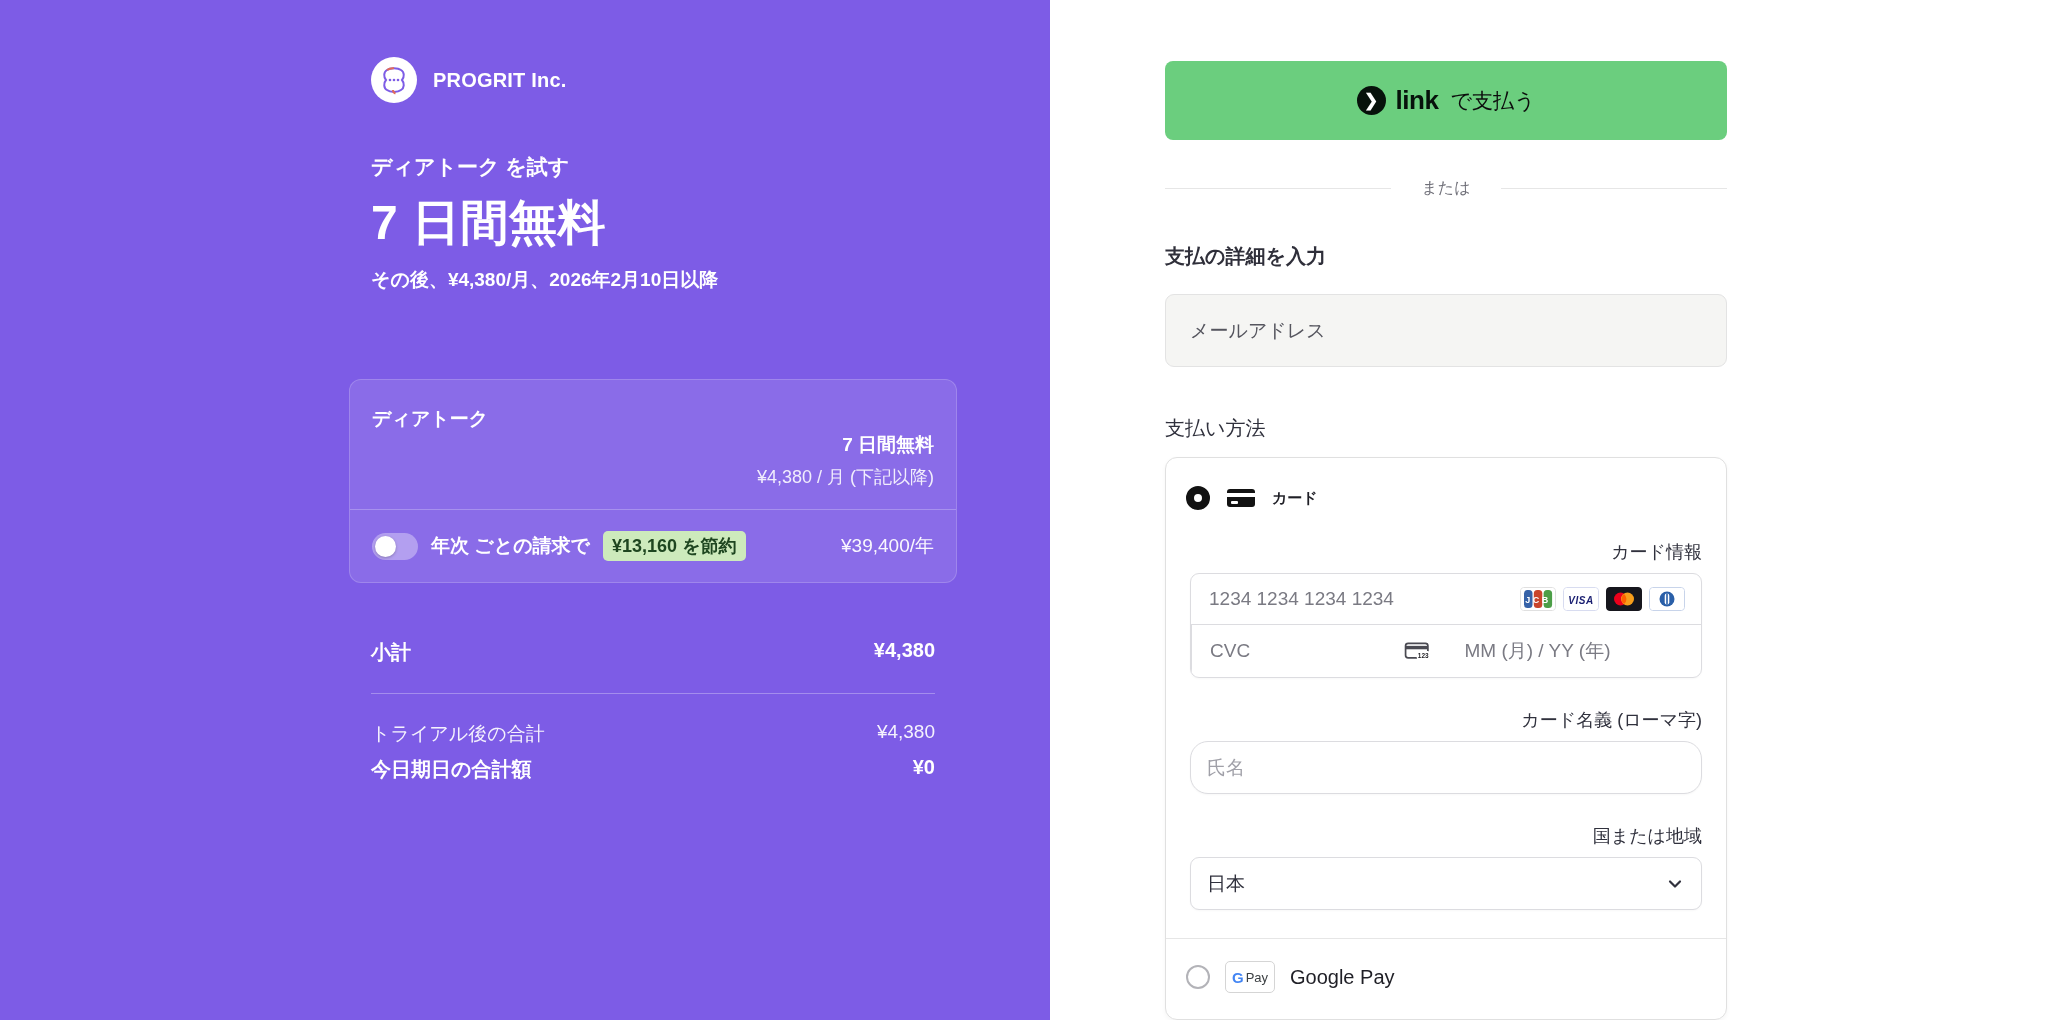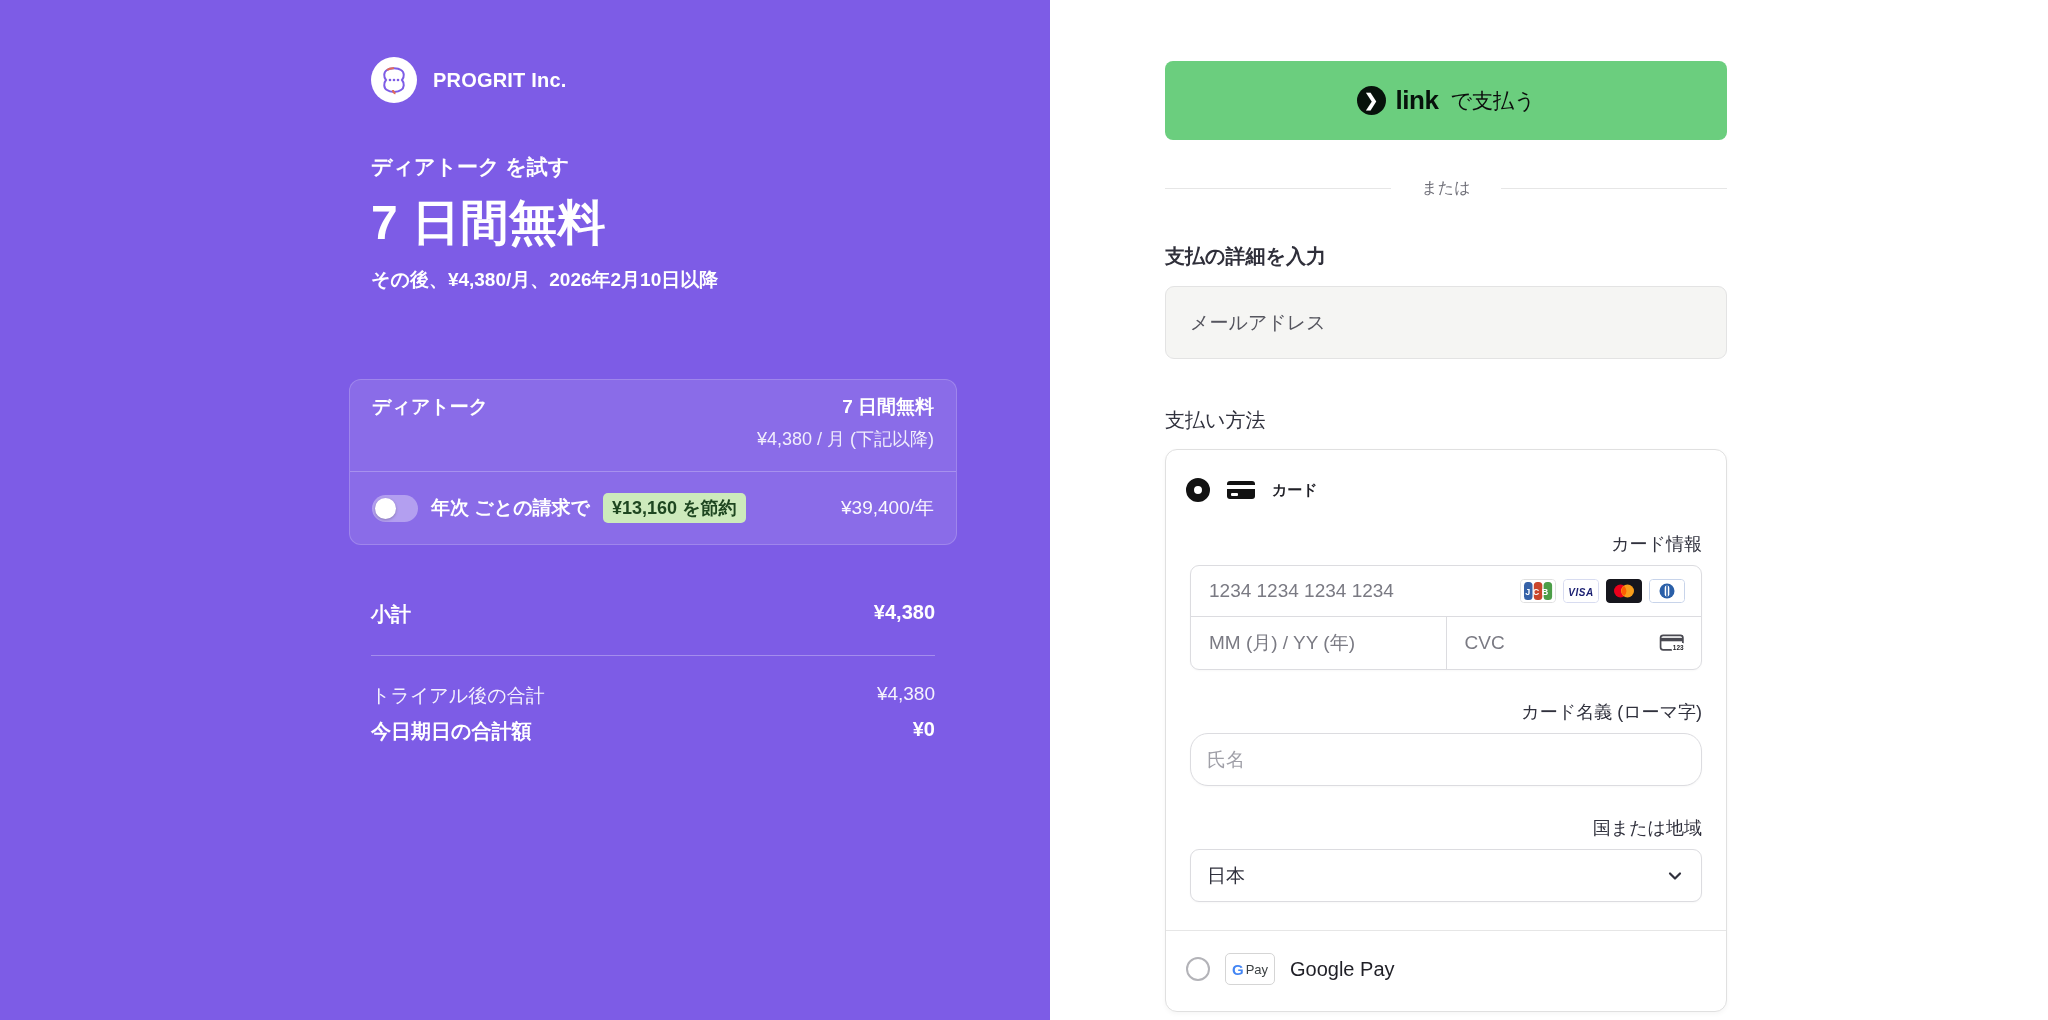--- a/index.html
+++ b/index.html
@@ -13,21 +13,21 @@
   .logo-circle{width:46px;height:46px;border-radius:50%;background:#fff;
                display:flex;align-items:center;justify-content:center;flex-shrink:0;}
   .brand-name{font-size:20px;font-weight:700;letter-spacing:.2px;}
 
   .trial-label{margin-top:50px;padding:0 22px;font-size:21px;font-weight:700;}
   .headline{margin-top:10px;padding:0 22px;font-size:48px;font-weight:700;letter-spacing:.5px;}
   .subtext{margin-top:12px;padding:0 22px;font-size:19px;font-weight:700;}
 
   .product-box{margin:86px 0 0 0;background:rgba(255,255,255,0.10);
                border:1px solid rgba(255,255,255,0.18);border-radius:12px;}
-  .pb-row1{display:flex;justify-content:space-between;padding:14px 22px 20px 22px;}
+  .pb-row1{display:flex;justify-content:space-between;padding:26px 22px 20px 22px;flex-direction:column;}
   .pb-name{font-size:19px;font-weight:700;}
   .pb-right{text-align:right;}
   .pb-trial{font-size:19px;font-weight:700;}
   .pb-price{font-size:18px;margin-top:7px;color:rgba(255,255,255,0.88);}
   .pb-divider{height:1px;background:rgba(255,255,255,0.25);}
   .pb-row2{display:flex;align-items:center;gap:13px;padding:21px 22px;}
   .toggle{width:46px;height:27px;border-radius:14px;background:rgba(255,255,255,0.35);
           position:relative;flex-shrink:0;cursor:pointer;}
   .toggle-knob{position:absolute;left:3px;top:3px;width:21px;height:21px;border-radius:50%;
                background:#fff;box-shadow:0 1px 3px rgba(0,0,0,0.25);}
@@ -55,21 +55,21 @@
              font-weight:700;padding-bottom:1px;box-sizing:border-box;}
   .link-word{font-size:26px;font-weight:800;color:#07120b;letter-spacing:-0.5px;}
   .link-pay{font-size:21px;font-weight:500;color:#0c0c0c;margin-left:2px;}
 
   .or-row{margin-top:38px;display:flex;align-items:center;gap:30px;}
   .or-line{flex:1;height:1px;background:#e6e6e6;}
   .or-text{font-size:16px;color:#6f6f78;}
 
   .details-heading{margin-top:44px;font-size:20px;font-weight:700;color:#2f2f3a;}
 
-  .email-input{margin-top:16px;width:100%;height:73px;box-sizing:border-box;border-radius:9px;
+  .email-input{margin-top:24px;width:100%;height:73px;box-sizing:border-box;border-radius:9px;
                background:#f5f5f3;border:1px solid #e3e3e3;padding:0 24px;font-size:19px;
                color:#55555e;font-family:inherit;}
   .email-input::placeholder{color:#55555e;opacity:1;}
 
   .pm-heading{margin-top:48px;font-size:20px;font-weight:500;color:#30313d;}
 
   .pm-container{margin-top:15px;border:1px solid #e0e0e0;border-radius:12px;background:#fff;
                 box-shadow:0 2px 5px rgba(0,0,0,0.04);}
   .pm-card-header{display:flex;align-items:center;gap:15px;padding:28px 20px 0 20px;cursor:pointer;}
   .radio{width:24px;height:24px;border-radius:50%;box-sizing:border-box;flex-shrink:0;cursor:pointer;}
@@ -233,32 +233,32 @@
                 </svg>
                 <svg class="brand-badge" viewBox="0 0 36 24">
                   <rect x="0.5" y="0.5" width="35" height="23" rx="3" fill="#fff" stroke="#c8d4ea"></rect>
                   <circle cx="18" cy="12" r="7.5" fill="#2a5fa8"></circle>
                   <rect x="15.7" y="6.5" width="4.6" height="11" rx="2.3" fill="#ffffff"></rect>
                   <rect x="17.2" y="6.5" width="1.6" height="11" fill="#2a5fa8"></rect>
                 </svg>
               </div>
             </div>
             <div class="cg-split">
-              <div class="cg-cell">
-                <input type="text" placeholder="MM (月) / YY (年)" style="">
-              </div>
               <div class="cg-cell cvc">
                 <input type="text" placeholder="CVC" style="">
                 <svg width="32" height="24" viewBox="0 0 32 24">
                   <rect x="3" y="3" width="26" height="17" rx="3" fill="none" stroke="#4a4a52" stroke-width="2"></rect>
                   <rect x="3" y="6" width="26" height="4" fill="#4a4a52"></rect>
                   <rect x="16" y="12" width="15" height="10" rx="2" fill="#ffffff"></rect>
                   <text x="23.5" y="20" text-anchor="middle" font-size="7.5" font-weight="bold" fill="#1d1d22">123</text>
                 </svg>
               </div>
+              <div class="cg-cell">
+                <input type="text" placeholder="MM (月) / YY (年)" style="">
+              </div>
             </div>
           </div>
 
           <div class="field-label">カード名義 (ローマ字)</div>
           <input class="plain-input" type="text" placeholder="氏名" style="">
 
           <div class="field-label">国または地域</div>
           <div class="select-box">
             <span>日本</span>
             <svg width="20" height="20" viewBox="0 0 20 20">

